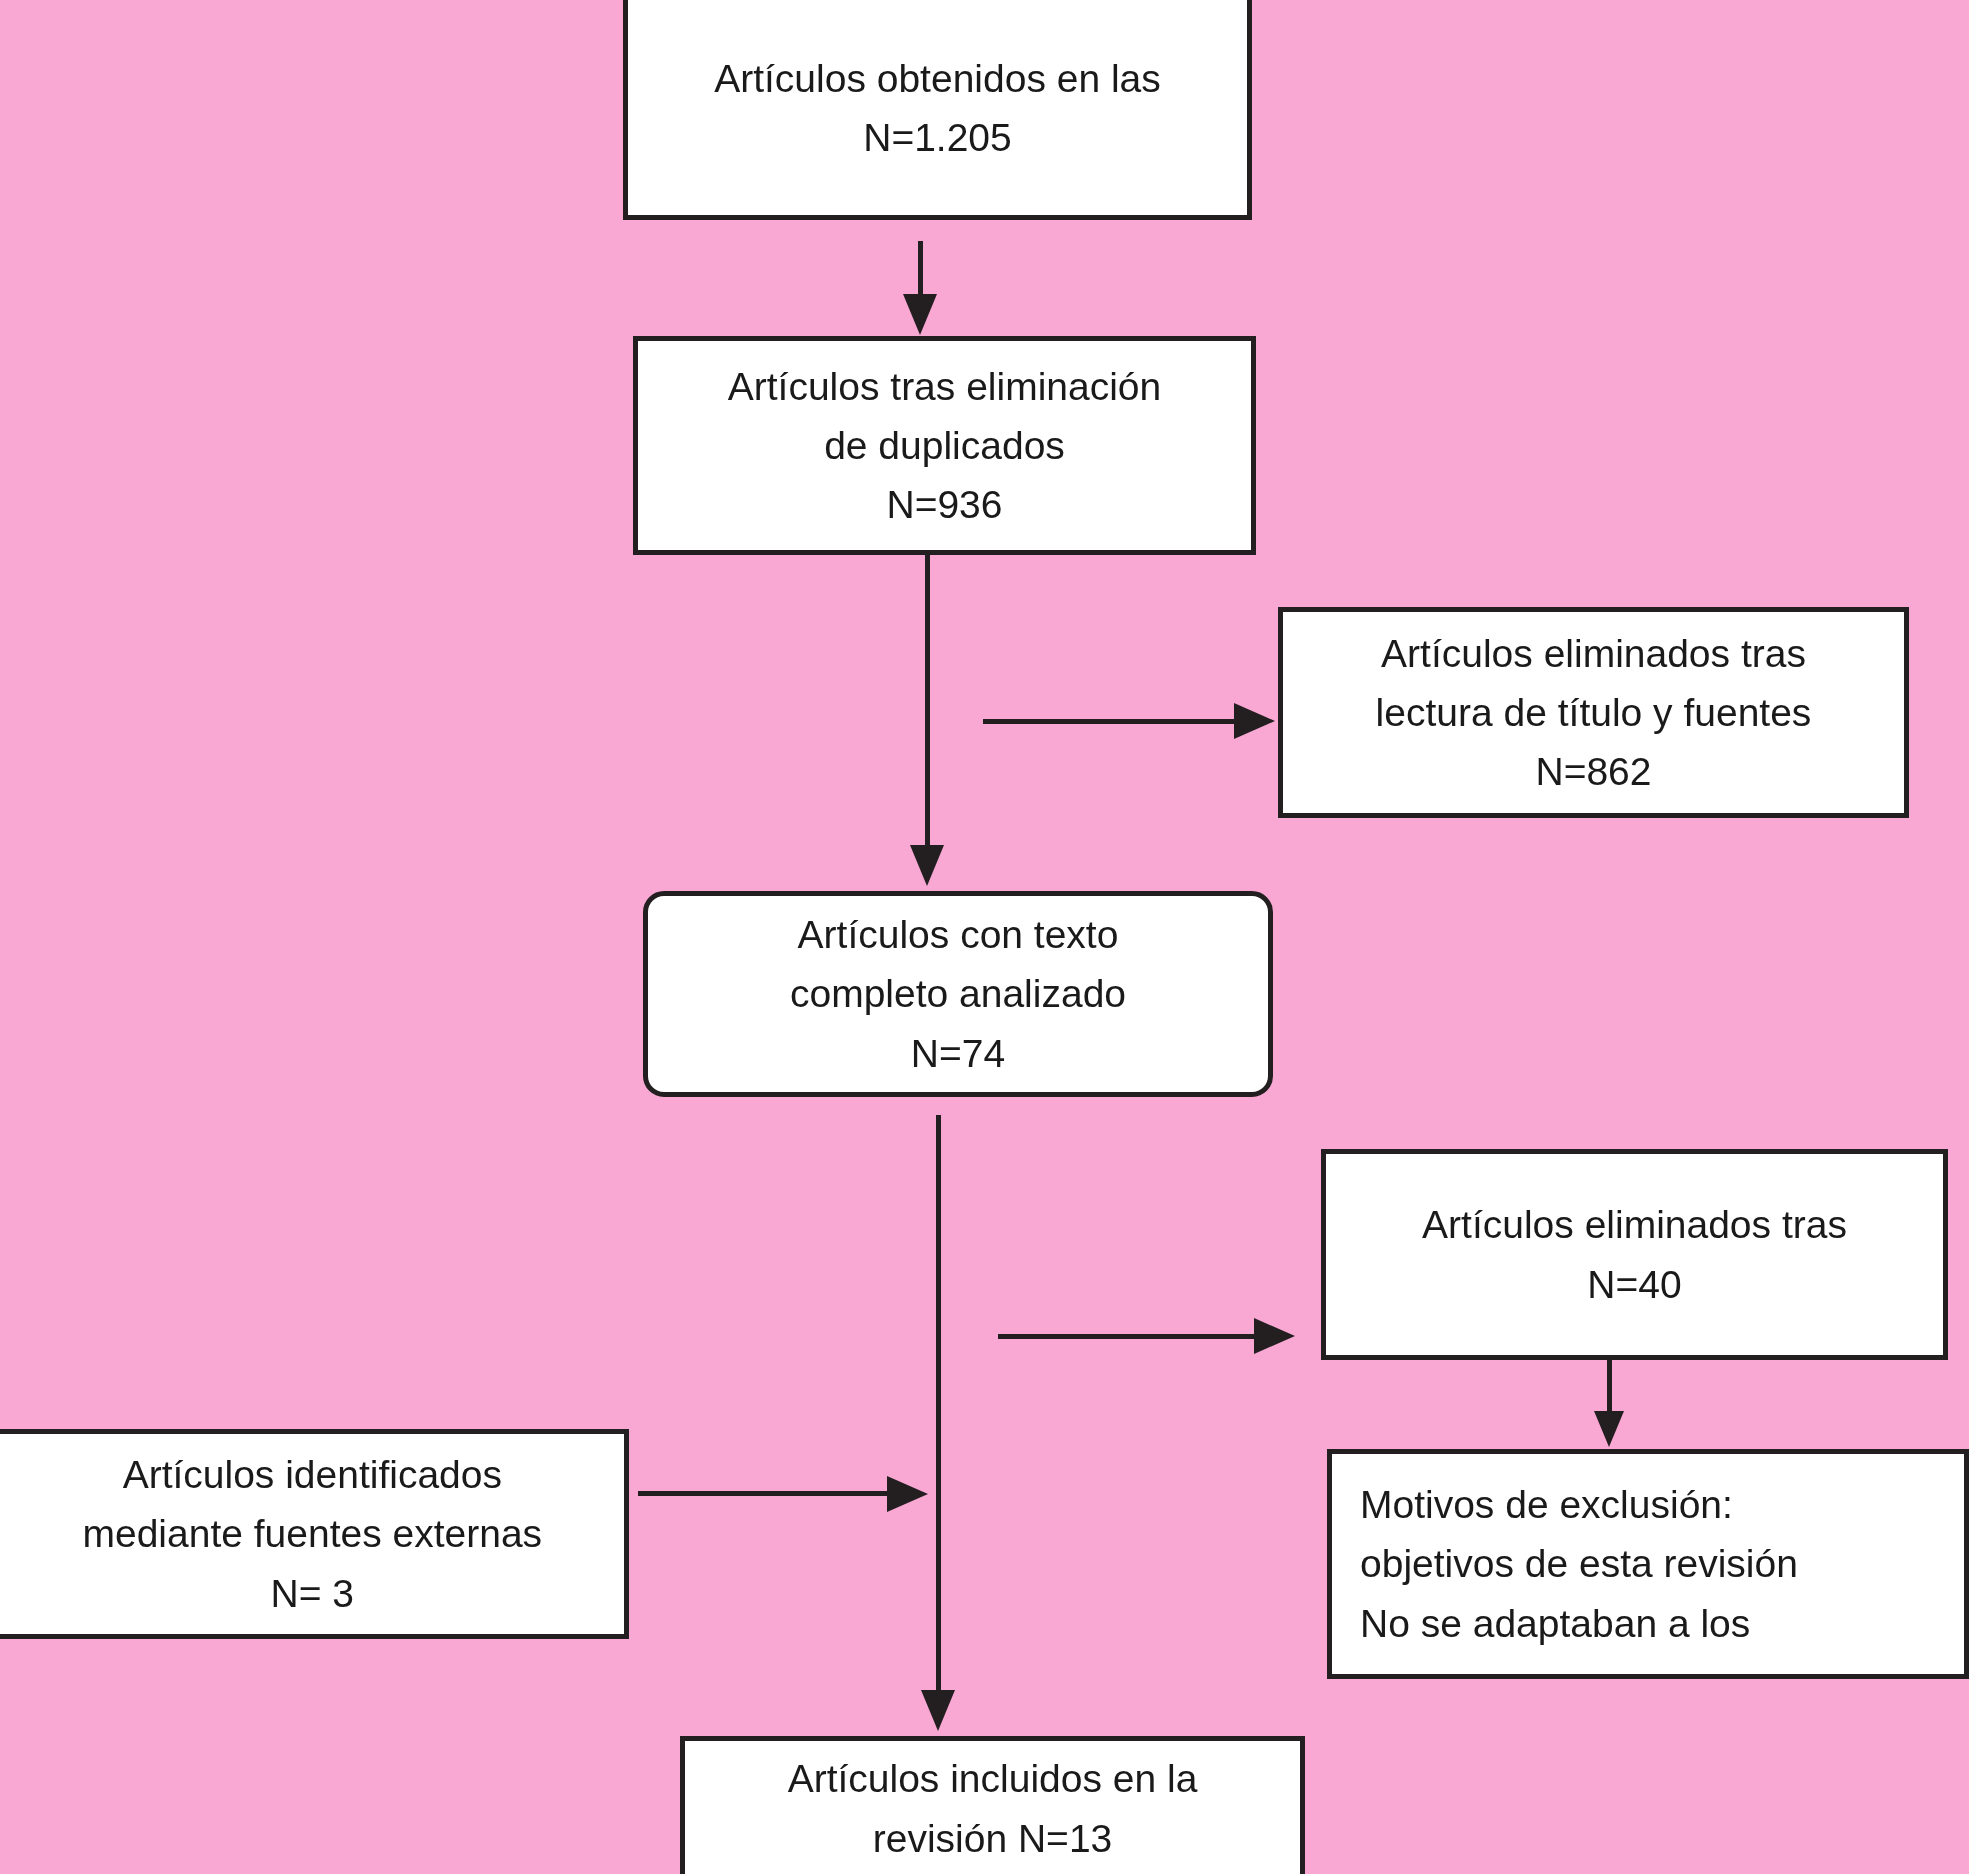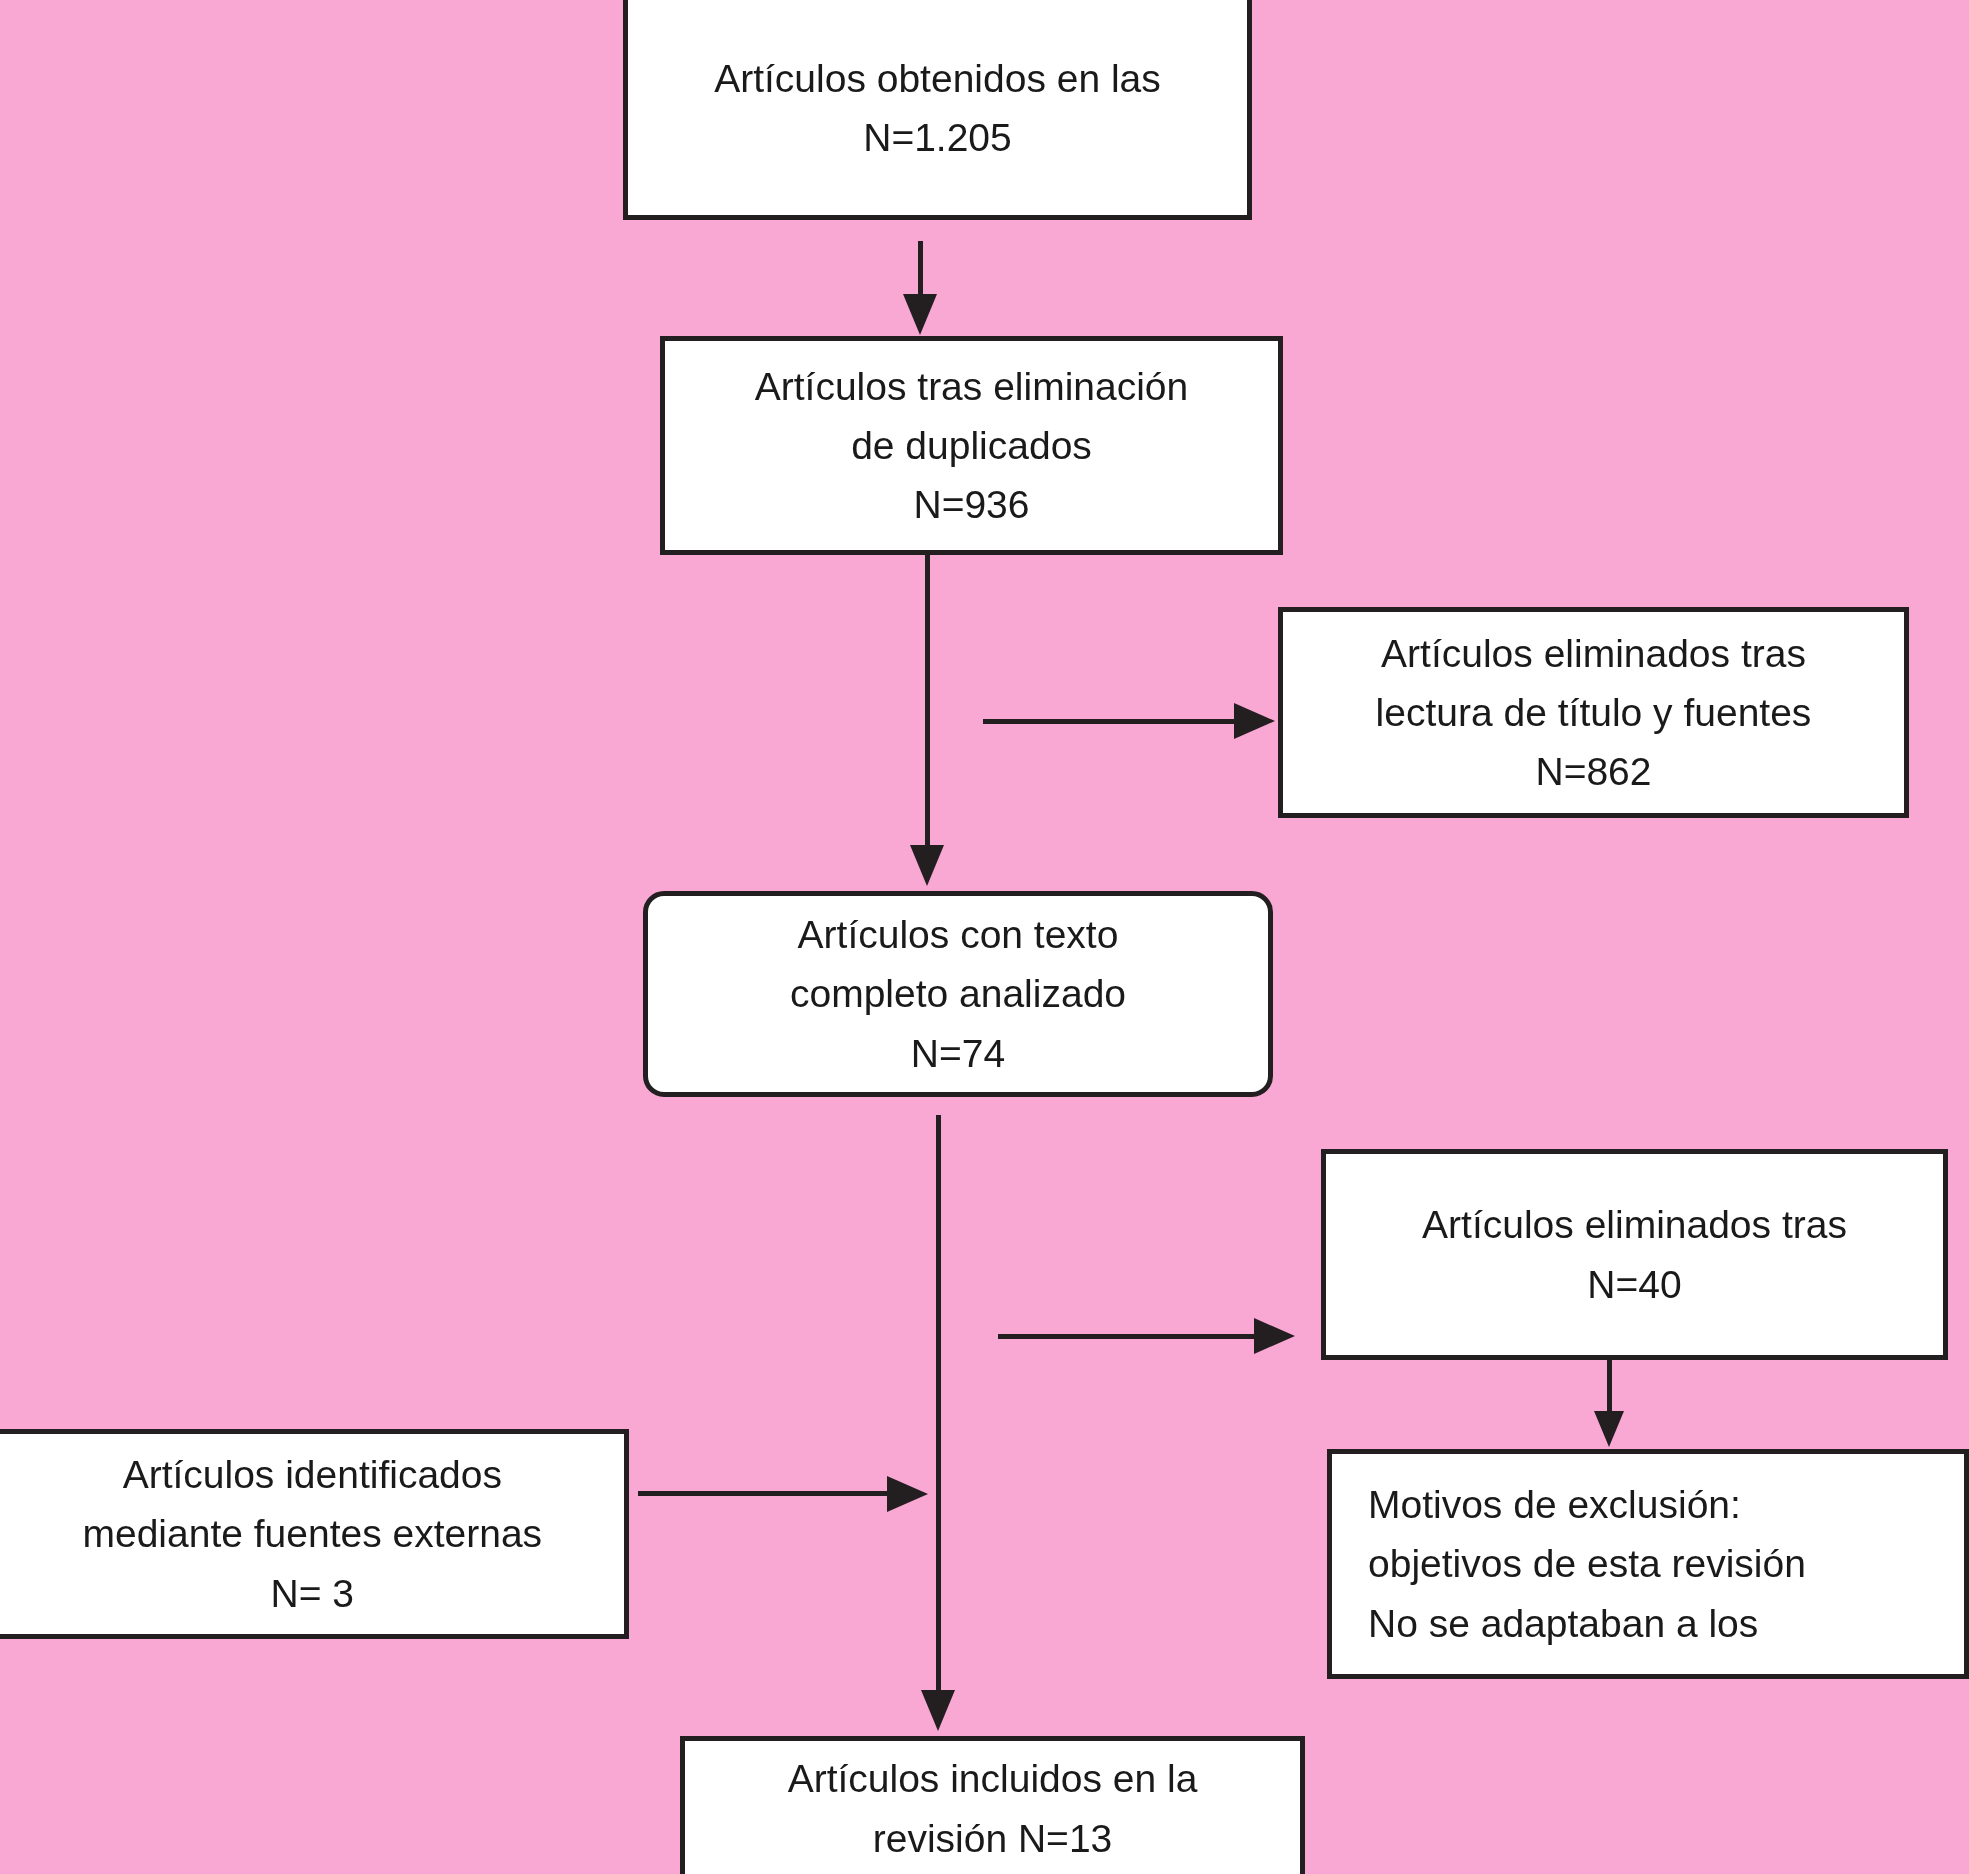--- a/index.html
+++ b/index.html
@@ -21,21 +21,21 @@
     border: 5.5px solid #231f20;
     background: #ffffff;
     display: flex;
     flex-direction: column;
     justify-content: center;
     color: #1a1a1a;
     font-size: 39px;
     line-height: 1.52;
   }
   .node.center { align-items: center; text-align: center; }
-  .node.left   { align-items: flex-start; text-align: left; padding-left: 36px; }
+  .node.left   { align-items: flex-start; text-align: left; padding-left: 28px; }
   .node .ln { display: block; white-space: pre; }
 
   
   .vline {
     position: absolute;
     background: #231f20;
     width: 4.7px;
   }
   .hline {
     position: absolute;
@@ -68,21 +68,21 @@
 <div id="canvas">
 
   <div class="node center" style="left:623px; top:-4.7px; width:629px; height:225px;">
     <span class="ln">Artículos obtenidos en las</span>
     <span class="ln">N=1.205</span>
   </div>
 
   <div class="vline" style="left:918px; top:241px; height:63px;"></div>
   <div class="arrow-down" style="left:903px; top:294px;"></div>
 
-  <div class="node center" style="left:660px; top:336px; width:623px; height:219px;">
+  <div class="node center" style="left:633px; top:336px; width:623px; height:219px;">
     <span class="ln">Artículos tras eliminación</span>
     <span class="ln">de duplicados</span>
     <span class="ln">N=936</span>
   </div>
 
   <div class="vline" style="left:925px; top:554px; height:295px;"></div>
   <div class="arrow-down" style="left:910px; top:845px;"></div>
 
   <div class="hline" style="left:983px; top:719px; width:271px;"></div>
   <div class="arrow-right" style="left:1234px; top:703px;"></div>

